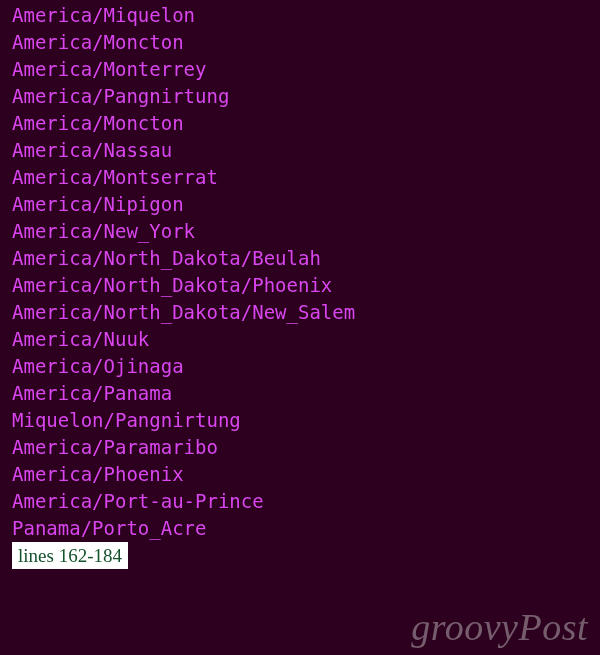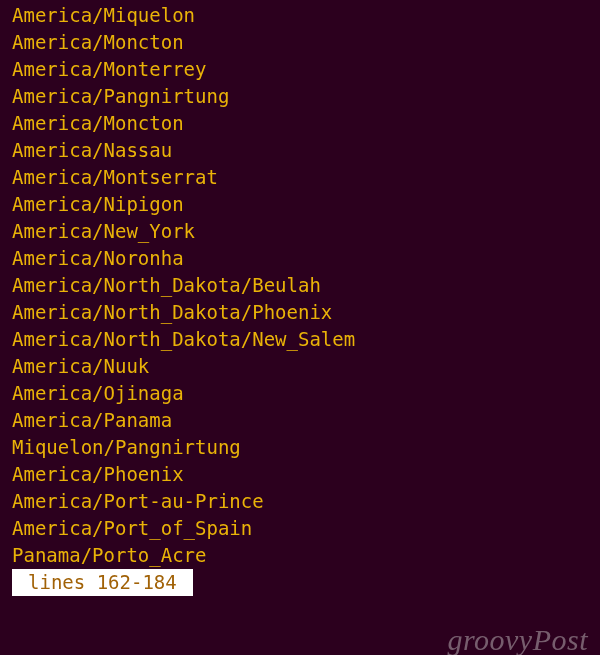--- a/index.html
+++ b/index.html
@@ -14,63 +14,63 @@
       font-family: 'DejaVu Sans Mono', 'Liberation Mono', 'Courier New', monospace;
       font-size: 19px;
       color: #d3d7cf;
       overflow: hidden;
       position: relative;
       padding: 2px 0 0 12px;
       line-height: 27px;
     }
     .terminal-line {
       white-space: pre;
-      color: #eab308;
+      color: #d946ef;
       font-weight: normal;
     }
     .pager-status {
       display: inline-block;
       background-color: #ffffff;
-      color: #a16207;
-      padding: 0 16px;
+      color: #14532d;
+      padding: 0 6px;
       font-weight: normal;
+      font-family: Liberation Serif, serif;
     }
     .watermark {
       position: absolute;
-      bottom: 2px;
+      bottom: 14px;
       right: 12px;
       font-family: Georgia, 'Times New Roman', serif;
-      font-size: 30px;
+      font-size: 38px;
       font-style: italic;
       color: rgba(180, 170, 175, 0.55);
       letter-spacing: 0.5px;
       pointer-events: none;
     }
   </style>
 </head>
 <body>
 
 <div>
   <div class="terminal-line">America/Miquelon</div>
   <div class="terminal-line">America/Moncton</div>
   <div class="terminal-line">America/Monterrey</div>
   <div class="terminal-line">America/Pangnirtung</div>
   <div class="terminal-line">America/Moncton</div>
   <div class="terminal-line">America/Nassau</div>
   <div class="terminal-line">America/Montserrat</div>
   <div class="terminal-line">America/Nipigon</div>
   <div class="terminal-line">America/New_York</div>
-  <div class="terminal-line">America/Noronha</div>
   <div class="terminal-line">America/North_Dakota/Beulah</div>
   <div class="terminal-line">America/North_Dakota/Phoenix</div>
   <div class="terminal-line">America/North_Dakota/New_Salem</div>
   <div class="terminal-line">America/Nuuk</div>
   <div class="terminal-line">America/Ojinaga</div>
   <div class="terminal-line">America/Panama</div>
   <div class="terminal-line">Miquelon/Pangnirtung</div>
+  <div class="terminal-line">America/Paramaribo</div>
   <div class="terminal-line">America/Phoenix</div>
   <div class="terminal-line">America/Port-au-Prince</div>
-  <div class="terminal-line">America/Port_of_Spain</div>
   <div class="terminal-line">Panama/Porto_Acre</div>
   <div><span class="pager-status">lines 162-184</span></div>
 </div>
 
 <div class="watermark">groovyPost</div>
 
 </body></html>

